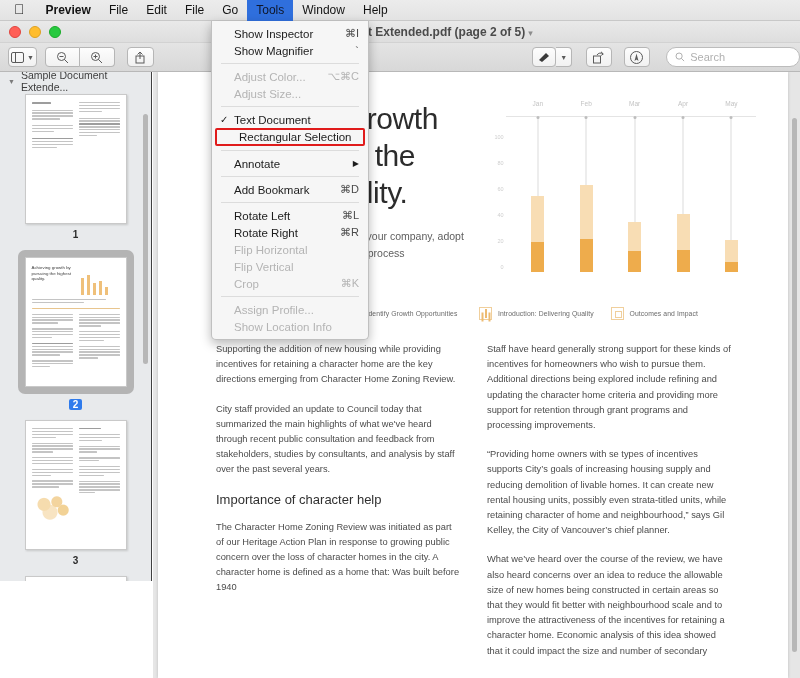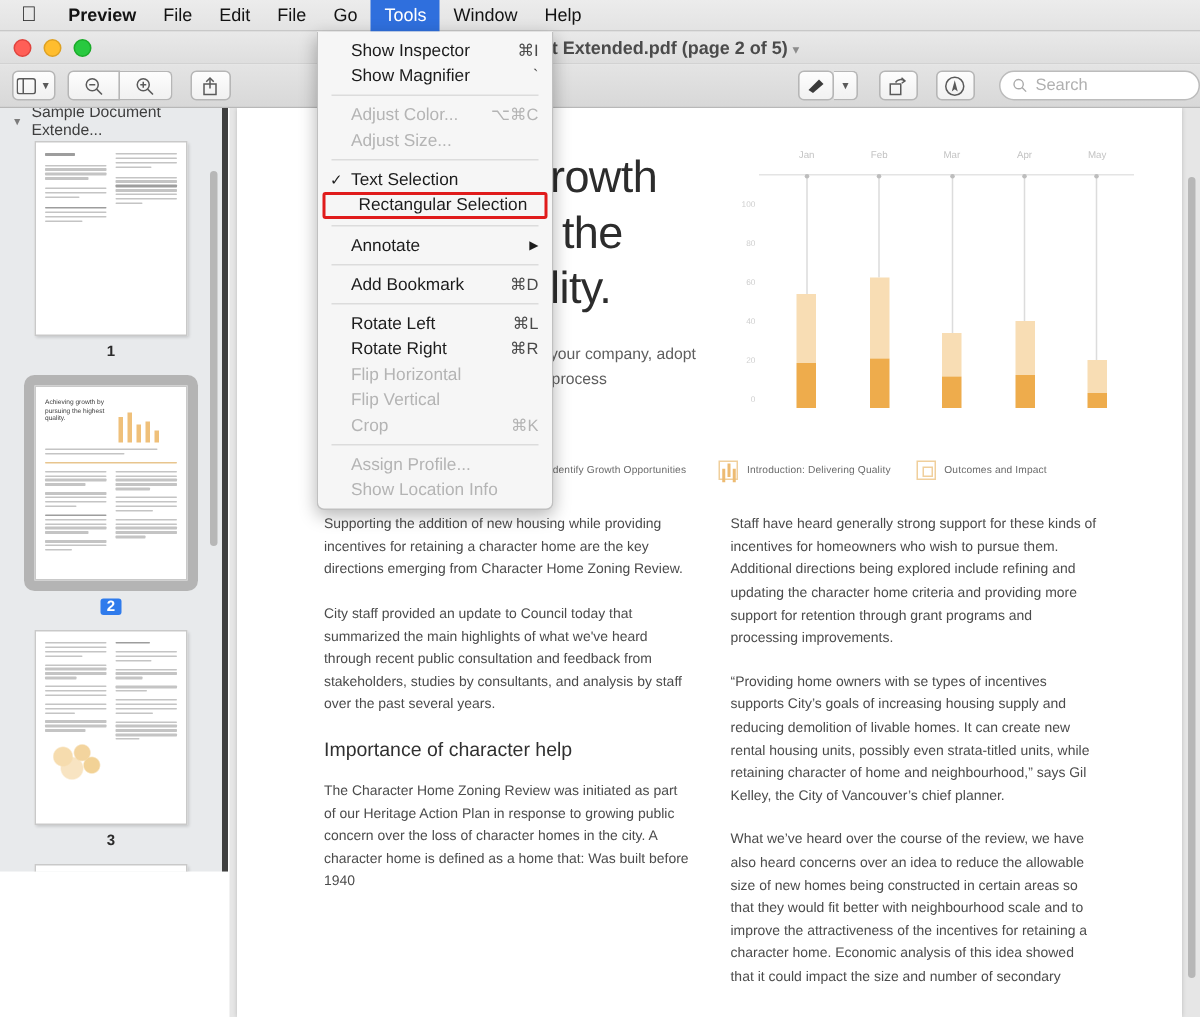--- a/index.html
+++ b/index.html
@@ -18,21 +18,21 @@
     border-bottom: 1px solid #c8c8c8;
     display: flex; align-items: center;
     font-size: 12px; color: #131313;
     z-index: 60;
   }
   .mb-item {
     padding: 0 9px; height: 21px; line-height: 21px;
     white-space: nowrap; cursor: default;
   }
   .mb-item.bold { font-weight: bold; }
-  .mb-item.active { background: #2f6fdd; color: #ffffff; }
+  .mb-item.active { background: #2f6fdd; color: #0f172a; }
   #apple-logo { padding: 0 12px 0 14px; font-size: 14px; line-height: 18px; }
 
   
   #titlebar {
     position: absolute; top: 21px; left: 0; width: 800px; height: 22px;
     background: linear-gradient(to bottom, #e9e9e9, #dedede);
     border-bottom: 1px solid #d2d2d2;
     z-index: 10;
   }
   #traffic { position: absolute; left: 9px; top: 5px; display: flex; gap: 8px; }
@@ -72,21 +72,21 @@
   }
   #search-box input {
     border: 0; outline: 0; background: transparent; font-size: 11px;
     color: #6d6d6d; width: 100px; font-family: "Liberation Sans", sans-serif;
   }
   #search-box input::placeholder { color: #b0b0b0; }
 
   
   #sidebar {
     position: absolute; top: 72px; left: 0; width: 152px; height: 509px;
-    background: #e8eaec; border-right: 4px solid #404040;
+    background: #e8eaec; border-right: 1px solid #404040;
     overflow: hidden;
   }
   #sb-header {
     height: 18px; display: flex; align-items: center; gap: 6px;
     padding-left: 8px; font-size: 10.5px; color: #3e3e3e;
     background: #e8eaec;
   }
   #sb-header .tri { font-size: 7px; color: #7b7b7b; }
   #sb-list { padding-top: 4px; }
   .thumb-wrap { display: flex; flex-direction: column; align-items: center; margin-bottom: 10px; }
@@ -676,21 +676,21 @@
     <div class="mi dim">
       <span>Adjust Color...</span>
       <span class="key">⌥⌘C</span>
     </div>
     <div class="mi dim">
       <span>Adjust Size...</span>
     </div>
     <div class="mi-sep"></div>
     <div class="mi">
       <span class="chk">✓</span>
-      <span>Text Selection</span>
+      <span>Text Document</span>
     </div>
     <div class="mi boxed">
       <span>Rectangular Selection</span>
     </div>
     <div class="mi-sep"></div>
     <div class="mi">
       <span>Annotate</span>
       <span class="arw">▶</span>
     </div>
     <div class="mi-sep"></div>

